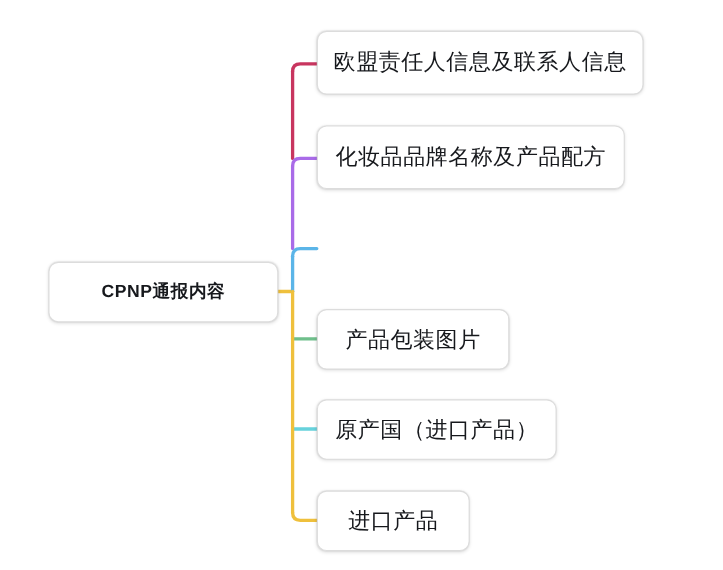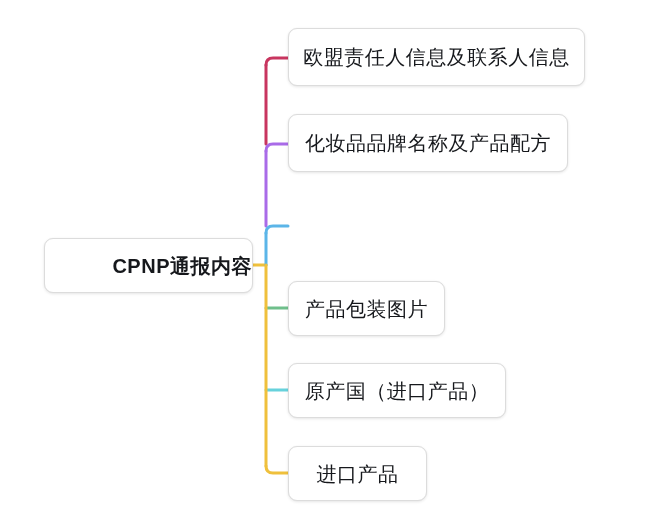--- a/index.html
+++ b/index.html
@@ -33,23 +33,22 @@
     border-radius: 9px;
     box-shadow: 0 1px 3px rgba(0,0,0,0.10), 0 0 1px rgba(0,0,0,0.05);
     display: flex;
     align-items: center;
     justify-content: center;
     color: #16181c;
     letter-spacing: 0.5px;
     white-space: nowrap;
   }
   .node-root {
-    font-size: 20px;
+    font-size: 16px;
     font-weight: 600;
-    justify-content: flex-end;
   }
   .node-child {
     font-size: 20px;
     font-weight: 400;
   }
   .node-label {
     display: block;
     line-height: 1;
   }
 </style>
@@ -78,21 +77,21 @@
 
   <div class="node node-child" id="child-node-0" style="left: 288px; top: 28px; width: 297px; height: 58px;">
     <span class="node-label">欧盟责任人信息及联系人信息</span>
   </div>
 
   <div class="node node-child" id="child-node-1" style="left: 288px; top: 114px; width: 280px; height: 58px;">
     <span class="node-label">化妆品品牌名称及产品配方</span>
   </div>
 
 
-  <div class="node node-child" id="child-node-3" style="left: 288px; top: 281px; width: 157px; height: 55px;">
+  <div class="node node-child" id="child-node-3" style="left: 288px; top: 281px; width: 175px; height: 55px;">
     <span class="node-label">产品包装图片</span>
   </div>
 
   <div class="node node-child" id="child-node-4" style="left: 288px; top: 363px; width: 218px; height: 55px; align-items: center;">
     <span class="node-label">原产国（进口产品）</span>
   </div>
 
   <div class="node node-child" id="child-node-5" style="left: 288px; top: 446px; width: 139px; height: 55px;">
     <span class="node-label">进口产品</span>
   </div>

